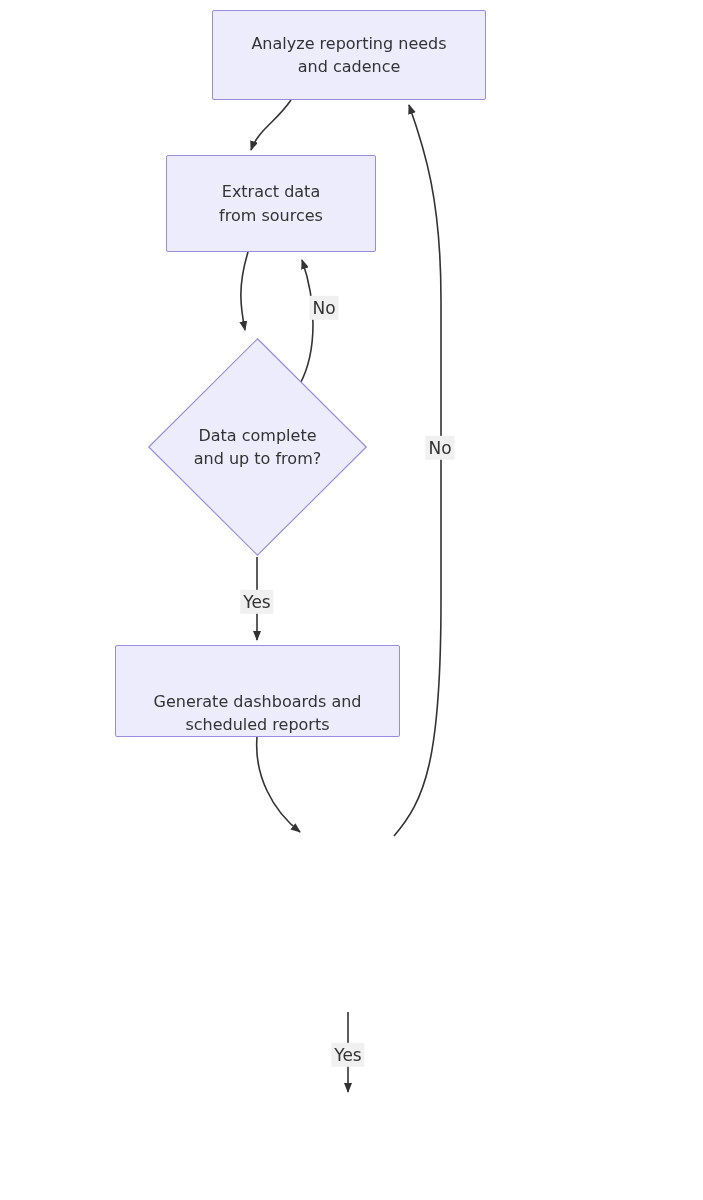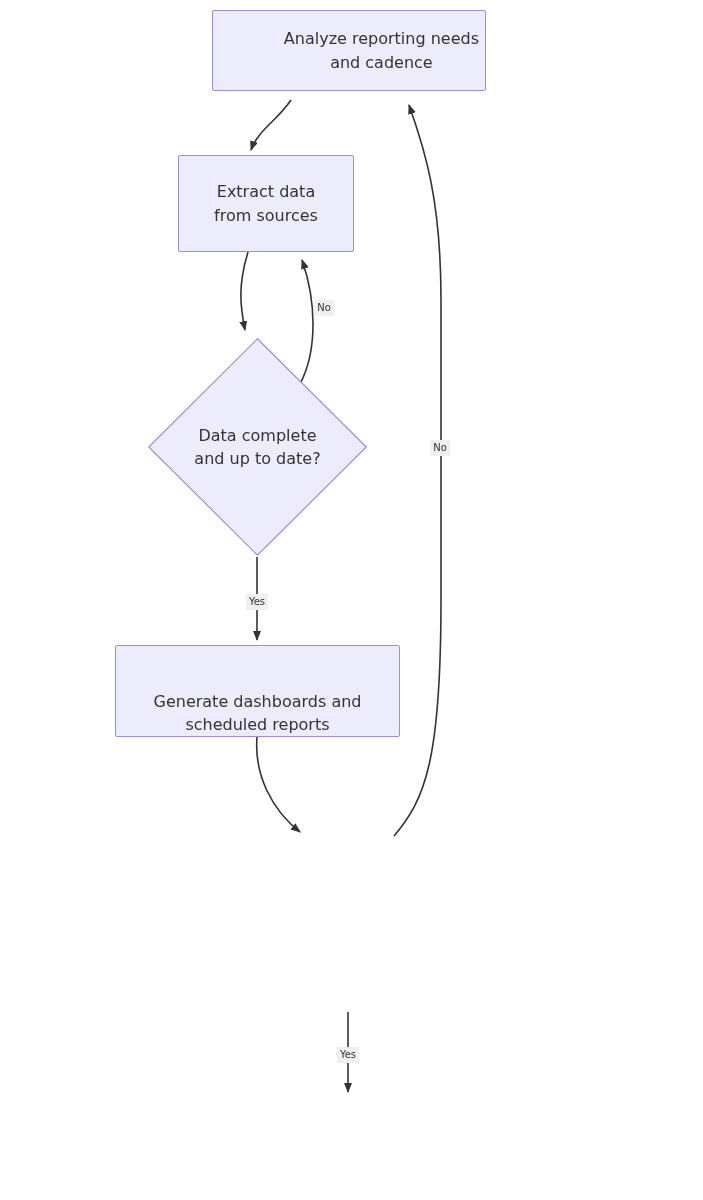--- a/index.html
+++ b/index.html
@@ -57,21 +57,21 @@
     position: relative;
     z-index: 2;
     white-space: pre-line;
     padding: 0 6px;
   }
   .edge-label {
     position: absolute;
     transform: translate(-50%, -50%);
     background: #F0F0F0;
     color: #333333;
-    font-size: 10px;
+    font-size: 17px;
     line-height: 1.2;
     padding: 2px 3px;
     white-space: nowrap;
   }
 </style>
 </head>
 <body>
 
 <div id="canvas">
 
@@ -85,36 +85,36 @@
         <path d="M 291 100 C 276 122, 258 130, 251 150" marker-end="url(#arrowhead)" stroke="#333333"></path>
         <path d="M 248 252 C 238 285, 240 305, 245 330" marker-end="url(#arrowhead)" stroke="#333333"></path>
         <path d="M 300 384 C 318 350, 316 300, 302 260" marker-end="url(#arrowhead)" stroke="#333333"></path>
         <path d="M 257 557 L 257 640" marker-end="url(#arrowhead)" stroke="#333333"></path>
         <path d="M 257 737 C 254 775, 272 810, 300 832" marker-end="url(#arrowhead)" stroke="#333333"></path>
         <path d="M 394 836 C 425 800, 441 760, 441 600 L 441 300 C 441 200, 425 150, 409 105" marker-end="url(#arrowhead)" stroke="#333333"></path>
         <path d="M 348 1012 L 348 1092" marker-end="url(#arrowhead)" stroke="#333333"></path>
       </g>
   </svg>
 
-  <div class="node rect" style="left: 212px; top: 10px; width: 274px; height: 81px; justify-content: flex-end;">
+  <div class="node rect" style="left: 212px; top: 10px; width: 274px; height: 90px;">
     <span class="node-label">Analyze reporting needs
 and cadence</span>
   </div>
 
-  <div class="node rect" style="left: 178px; top: 155px; width: 176px; height: 97px;">
+  <div class="node rect" style="left: 166px; top: 155px; width: 210px; height: 97px;">
     <span class="node-label">Extract data
 from sources</span>
   </div>
 
   <div class="node diamond" style="left: 147px; top: 337px; width: 221px; height: 220px;">
     <svg class="diamond-shape" viewBox="0 0 100 100" preserveAspectRatio="none">
       <polygon points="50,0.8 99.2,50 50,99.2 0.8,50" fill="#ECECFD" stroke="#9A8CE0" stroke-width="1.2" vector-effect="non-scaling-stroke"></polygon>
     </svg>
     <span class="node-label">Data complete
-and up to date?</span>
+and up to from?</span>
   </div>
 
   <div class="node rect" style="left: 115px; top: 645px; width: 285px; height: 92px; align-items: flex-end;">
     <span class="node-label">Generate dashboards and
 scheduled reports</span>
   </div>
 
 
 
   <div id="edge-label-layer">

